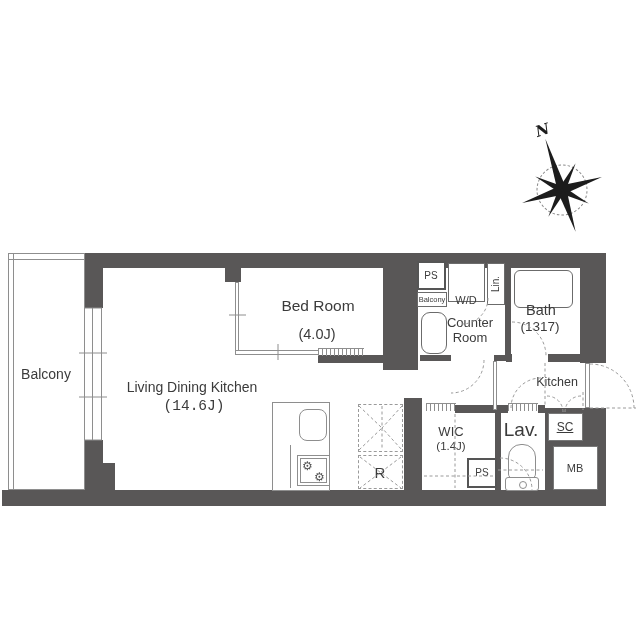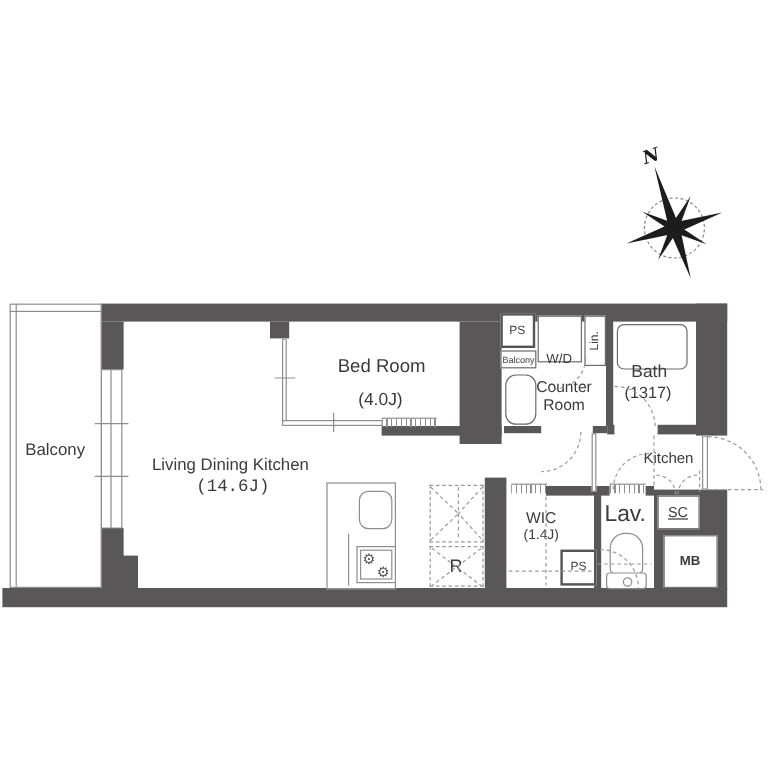--- a/index.html
+++ b/index.html
@@ -101,21 +101,21 @@
   <div class="lbl" style="left:317px;top:334px;font-size:14.5px;">(4.0J)</div>
   <div class="lbl" style="left:470px;top:322px;font-size:13px;">Counter</div>
   <div class="lbl" style="left:470px;top:337px;font-size:13px;">Room</div>
   <div class="lbl" style="left:541px;top:310px;font-size:14.5px;">Bath</div>
   <div class="lbl" style="left:540px;top:327px;font-size:13.5px;">(1317)</div>
   <div class="lbl" style="left:451px;top:431px;font-size:13px;">WIC</div>
   <div class="lbl" style="left:451px;top:447px;font-size:11.5px;">(1.4J)</div>
   <div class="lbl" style="left:521px;top:429px;font-size:19px;">Lav.</div>
   <div class="lbl" style="left:557px;top:382px;font-size:12.5px;">Kitchen</div>
   <div class="lbl" style="left:565px;top:427px;font-size:12px;text-decoration:underline;">SC</div>
-  <div class="lbl" style="left:575px;top:468px;font-size:11px;font-weight:bold;">MB</div>
+  <div class="lbl" style="left:575px;top:468px;font-size:11px;">MB</div>
   <div class="lbl" style="left:431px;top:276px;font-size:10px;">PS</div>
   <div class="lbl" style="left:432px;top:300px;font-size:7.5px;">Balcony</div>
   <div class="lbl" style="left:466px;top:283px;font-size:11px;margin-top:17px;">W/D</div>
   <div class="lbl rot" style="left:496px;top:284px;font-size:10px;">Lin.</div>
   <div class="lbl" style="left:482px;top:473px;font-size:10px;">PS</div>
   <div class="lbl" style="left:380px;top:472px;font-size:15px;">R</div>
 
   <svg class="ov" width="640" height="640">
 
     <path class="dashp" d="M590,364 A44,44 0 0 1 634,408"></path>

